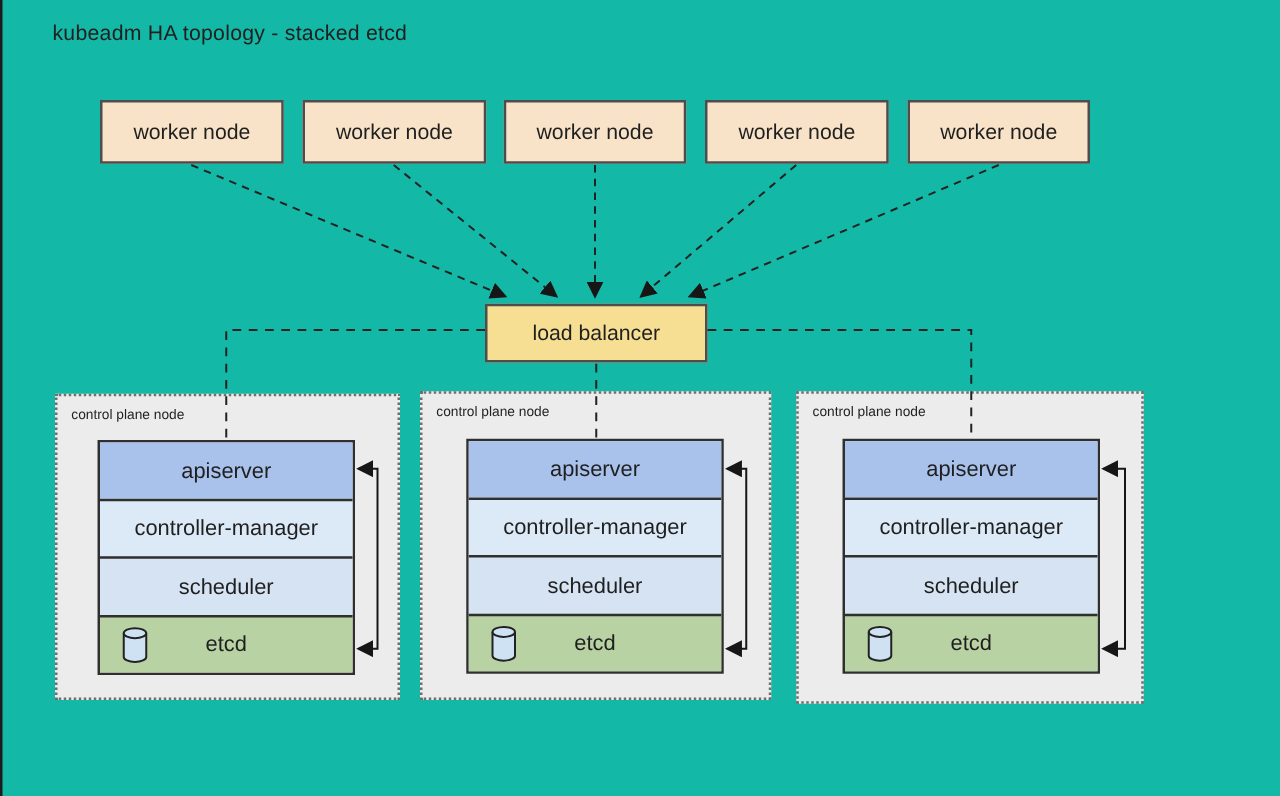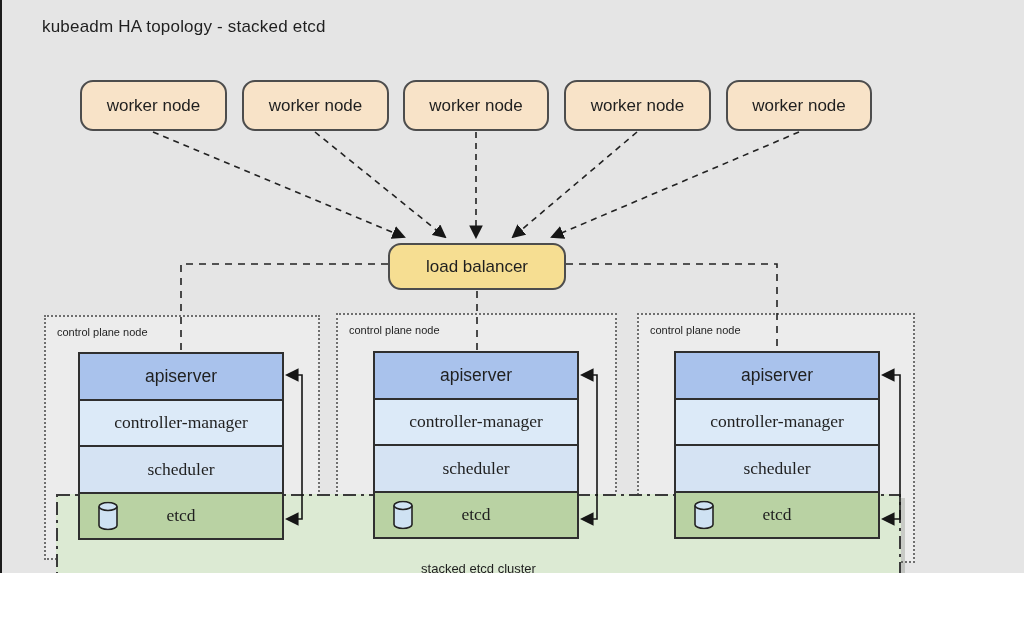--- a/index.html
+++ b/index.html
@@ -1,23 +1,23 @@
 <!DOCTYPE html>
 <html style="--worker-fill: #f8e3c8; --lb-fill: #f6de92; --apiserver-fill: #a9c2ec; --controller-fill: #dceaf8; --scheduler-fill: #d5e3f3; --etcd-fill: #b9d2a3; --cluster-fill: #dcead3; --node-fill: #ececec; --ink: #1f1f1f;"><head>
 <meta charset="utf-8">
 <style>
   html,body{margin:0;padding:0;background:#ffffff;}
   .canvas{
-    position:relative;width:1024px;height:573px;background:#e5e5e5;overflow:hidden;
+    position:relative;width:1024px;height:637px;background:#14b8a6;overflow:hidden;
     font-family:"Liberation Sans", sans-serif;color:var(--ink,#1f1f1f);
   }
   .screen-edge{position:absolute;left:0;top:0;width:2px;height:100%;background:#1c1c1c;}
   .title{position:absolute;left:42px;top:17px;font-size:17px;letter-spacing:.2px;}
 
-  .box{position:absolute;display:flex;align-items:center;justify-content:center;box-sizing:border-box;border-radius:13px;}
+  .box{position:absolute;display:flex;align-items:center;justify-content:center;box-sizing:border-box;}
   .worker{
     top:80px;height:51px;background:var(--worker-fill,#f8e3c8);
     border:2px solid #4d4d4d;font-size:17px;z-index:3;
   }
   .w1{left:80px;width:147px;} .w2{left:242px;width:147px;} .w3{left:403px;width:146px;}
   .w4{left:564px;width:147px;} .w5{left:726px;width:146px;}
 
   .lb{
     left:388px;top:243px;width:178px;height:47px;background:var(--lb-fill,#f6de92);
     border:2px solid #4d4d4d;font-size:17px;z-index:3;align-items:center;
@@ -44,21 +44,21 @@
 
   .stack{
     position:absolute;width:206px;height:188px;border:2px solid #2f2f2f;
     box-sizing:border-box;display:flex;flex-direction:column;z-index:3;background:#fff;
   }
   .s1{left:78px;top:352px;} .s2{left:373px;top:351px;} .s3{left:674px;top:351px;}
   .row{
     flex:1;display:flex;align-items:center;justify-content:center;
     font-size:17.5px;position:relative;box-sizing:border-box;
   }
-  .row + .row{border-top:2px solid #2f2f2f;font-family:Liberation Serif, serif;}
+  .row + .row{border-top:2px solid #2f2f2f;}
   .row-apiserver{background:var(--apiserver-fill,#a9c2ec);}
   .row-controller{background:var(--controller-fill,#dceaf8);}
   .row-scheduler{background:var(--scheduler-fill,#d5e3f3);}
   .row-etcd{background:var(--etcd-fill,#b9d2a3);text-align:center;}
   .db-icon{position:absolute;left:17px;top:50%;transform:translateY(-50%);width:22px;height:29px;}
 
   .wires{position:absolute;left:0;top:0;z-index:4;pointer-events:none;}
 </style>
 </head>
 <body>
@@ -91,26 +91,20 @@
   <div class="cp cp1">
     <div class="cp-label">control plane node</div>
   </div>
   <div class="cp cp2">
     <div class="cp-label">control plane node</div>
   </div>
   <div class="cp cp3">
     <div class="cp-label">control plane node</div>
   </div>
 
-  <div class="cluster">
-    <svg width="845" height="92">
-      <rect x="1" y="1" width="843" height="90" fill="none" stroke="#3a3a3a" stroke-width="2" stroke-dasharray="13 5 3 5"></rect>
-    </svg>
-    <div class="cluster-label">stacked etcd cluster</div>
-  </div>
 
   <div class="stack s1">
     <div class="row row-apiserver">
         <span>apiserver</span>
       </div>
     <div class="row row-controller">
         <span>controller-manager</span>
       </div>
     <div class="row row-scheduler">
         <span>scheduler</span>

